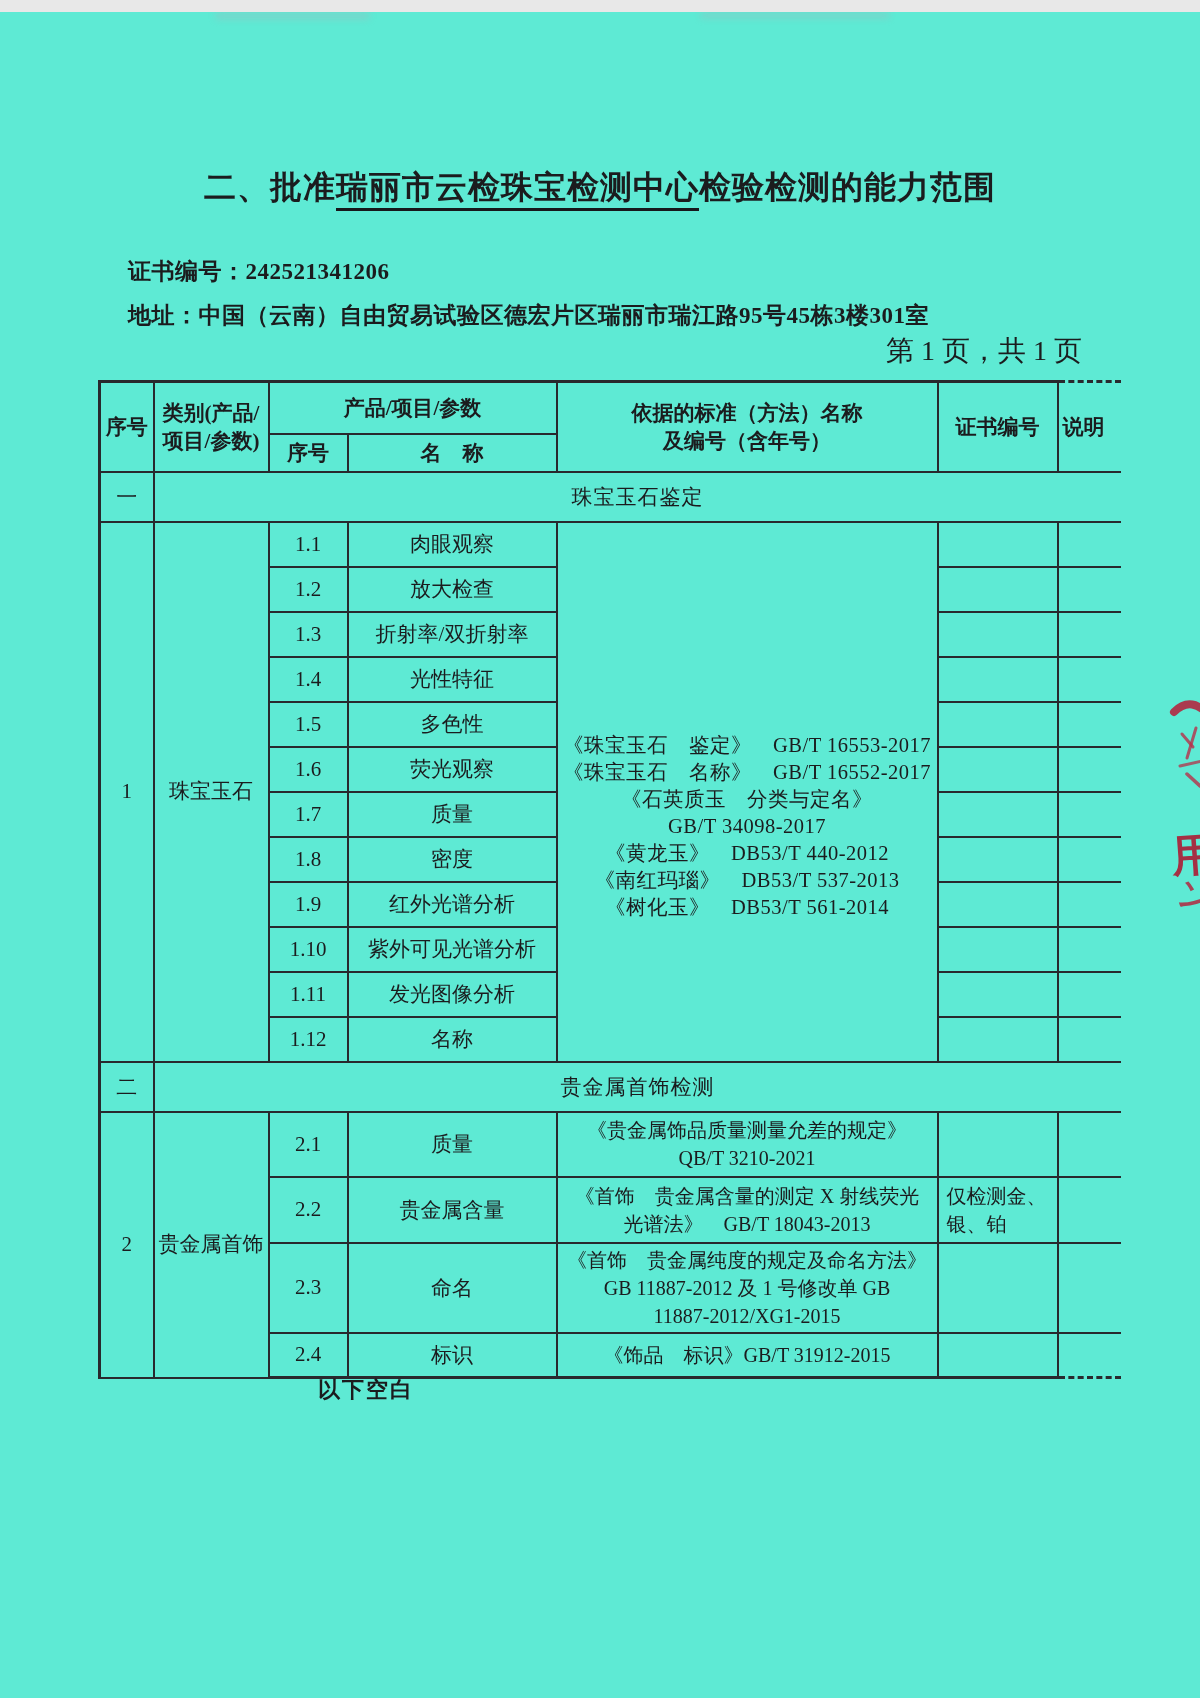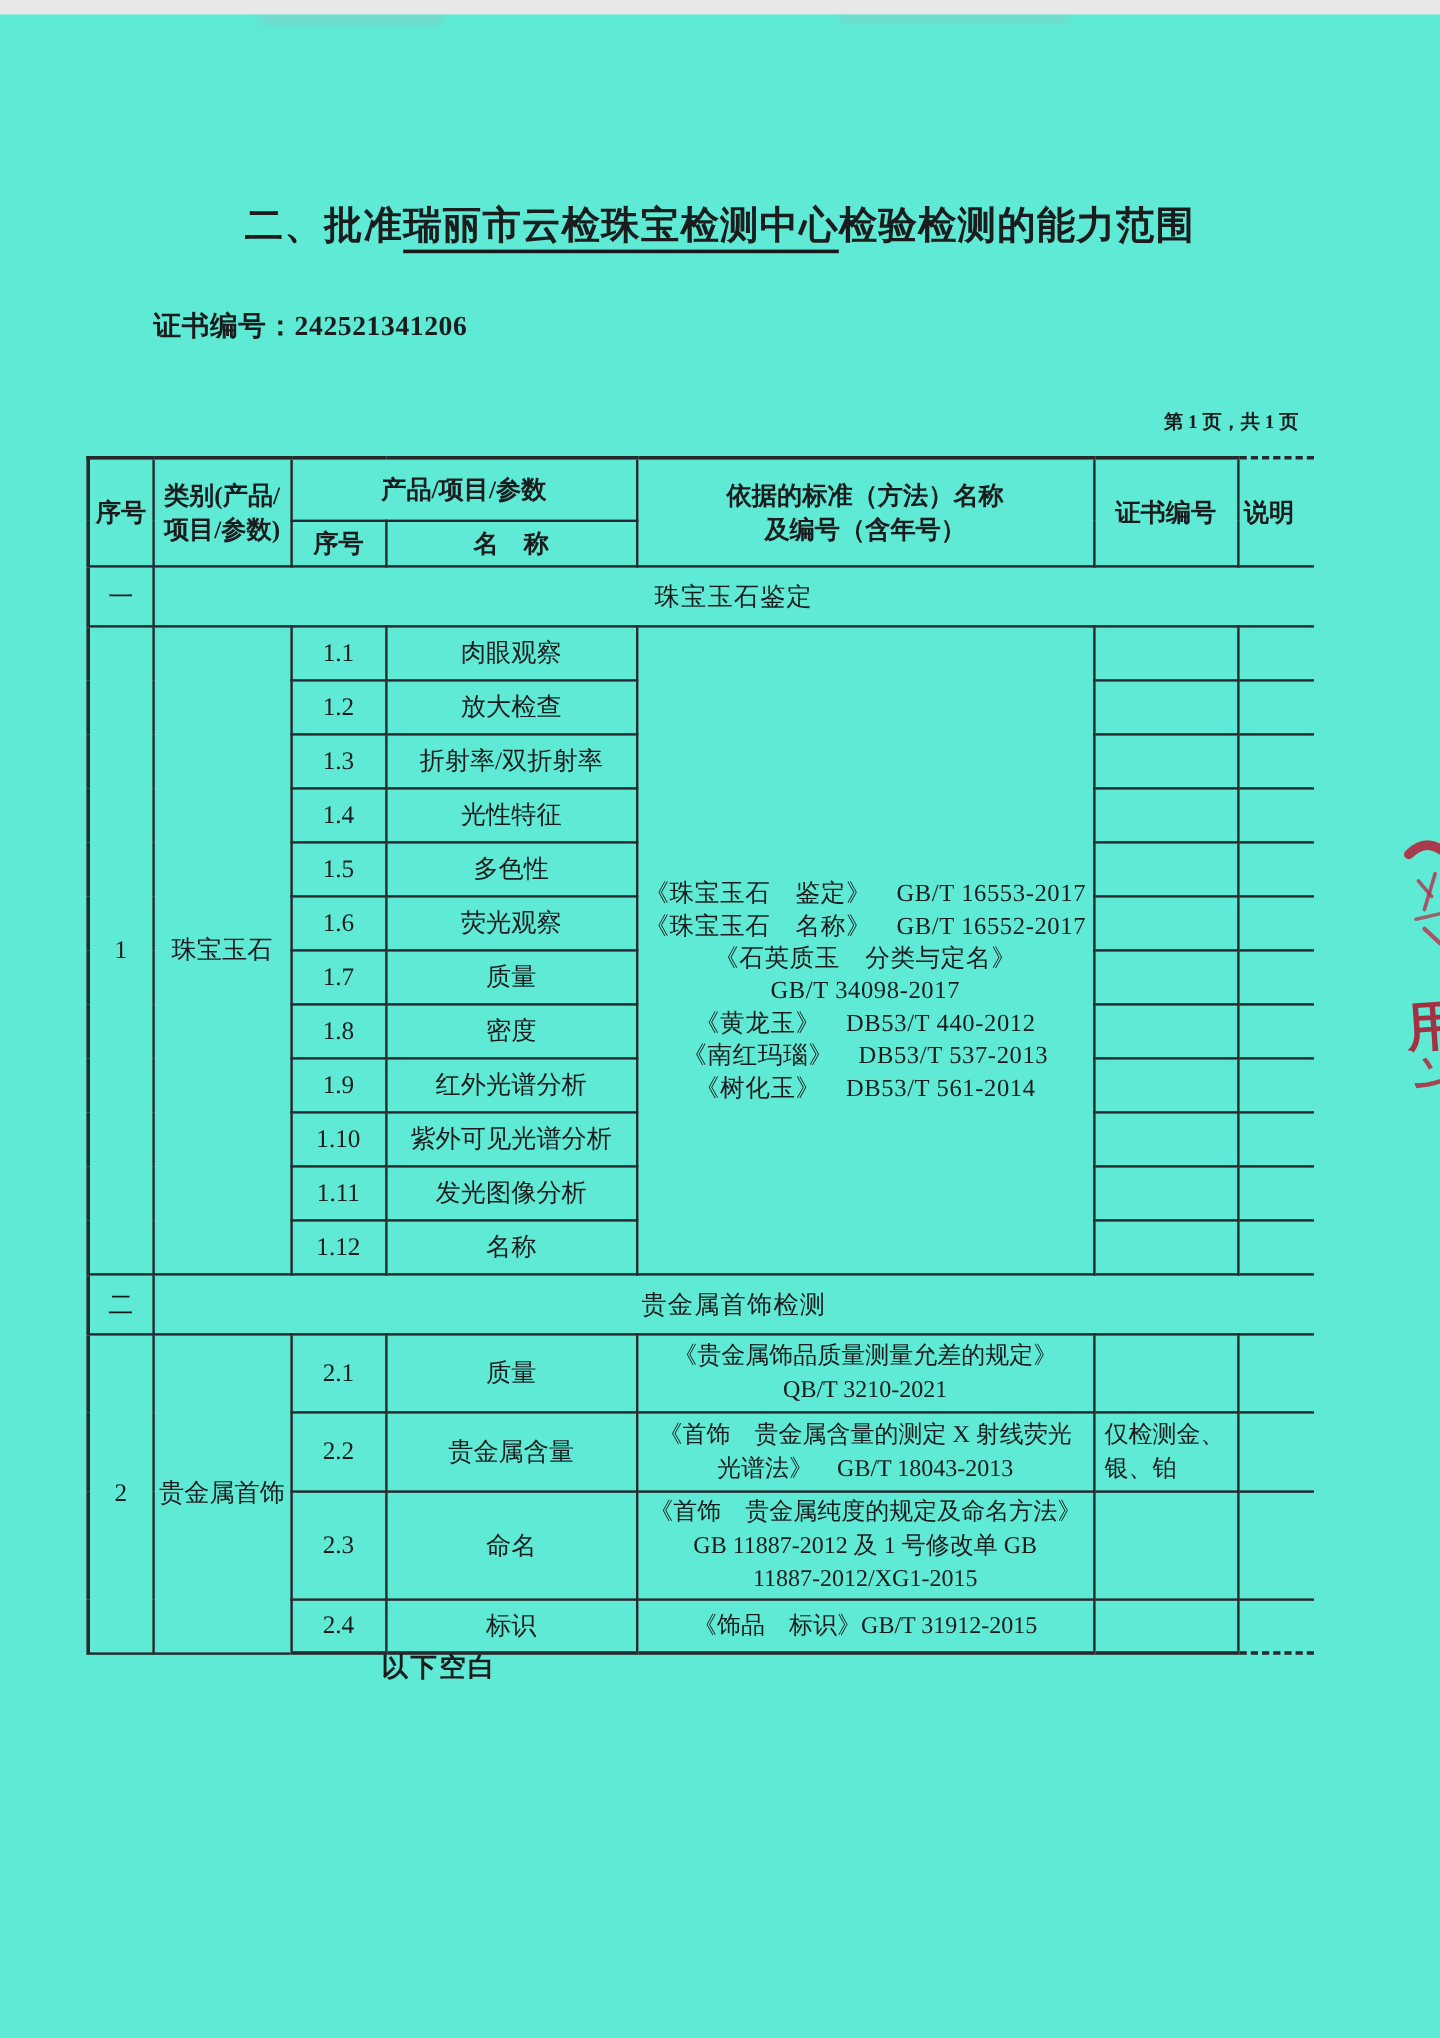--- a/index.html
+++ b/index.html
@@ -15,24 +15,24 @@
   .doc-title{
     position:absolute; top:154px; left:0; width:100%;
     text-align:center; font-size:32px; font-weight:bold; letter-spacing:1px;
     white-space:nowrap;
   }
   .doc-title .org{border-bottom:3px solid #17181c; padding-bottom:3px;}
 
   .meta{position:absolute; left:128px; font-size:23px; font-weight:bold; letter-spacing:.5px; white-space:nowrap;}
   .meta.cert{top:244px;}
   .meta.addr{top:288px;}
-  .pagination{position:absolute; top:330px; right:118px; font-size:16px; font-weight:bold; white-space:nowrap;}
+  .pagination{position:absolute; top:320px; right:118px; font-size:28px; font-weight:normal; white-space:nowrap;}
 
   table.cap{
-    position:absolute; left:72px; top:368px; width:1021px;
+    position:absolute; left:98px; top:368px; width:1021px;
     border-collapse:collapse; table-layout:fixed;
     font-size:21px;
   }
   table.cap th, table.cap td{
     border:2px solid #28292d;
     text-align:center; vertical-align:middle;
     padding:2px 4px; overflow:hidden;
     font-weight:normal;
   }
   
@@ -82,20 +82,21 @@
 
 <div id="page">
 
   <div class="smudge s1"></div>
   <div class="smudge s2"></div>
 
   <div class="doc-title"><span>二、批准</span><span class="org">瑞丽市云检珠宝检测中心</span><span>检验检测的能力范围</span></div>
 
   <div class="meta cert"><span>证书编号：</span><span>242521341206</span></div>
 
+  <div class="meta addr"><span>地址：</span><span>中国（云南）自由贸易试验区德宏片区瑞丽市瑞江路95号45栋3楼301室</span></div>
 
   <div class="pagination">第 1 页，共 1 页</div>
 
   <table class="cap">
     <colgroup>
       <col style="width:54px">
         <col style="width:115px">
         <col style="width:79px">
       <col style="width:209px">
         <col style="width:381px">

